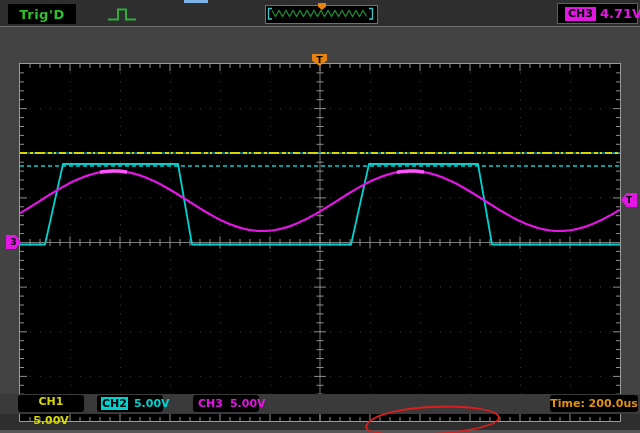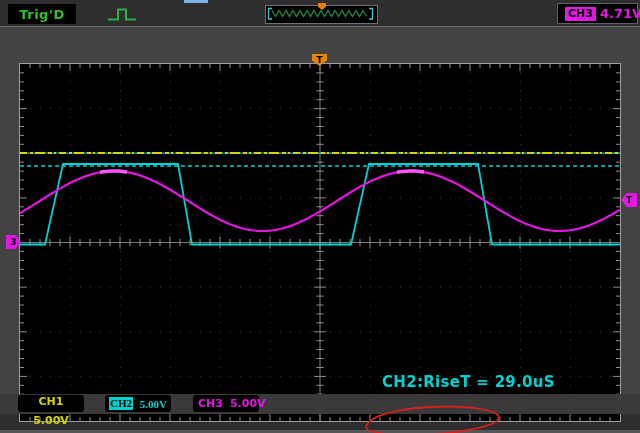--- a/index.html
+++ b/index.html
@@ -89,32 +89,32 @@
         <line x1="0" y1="89" x2="600" y2="89" stroke="#d6d600" stroke-width="2" stroke-dasharray="7 3 3 2 10 3 4 2 2 3"></line>
         <line x1="0" y1="102" x2="600" y2="102" stroke="#00d2d2" stroke-width="1.5" stroke-dasharray="4 3"></line>
         <polyline points="0,180.5 25,180.5 43,100 158,100 172,180.5 331,180.5 349,100 458,100 472,180.5 600,180.5" stroke="#00d2d2" stroke-width="1.8" fill="none" stroke-linejoin="round"></polyline>
         <polyline points="0,149.2 3,147.4 6,145.6 9,143.8 12,141.9 15,140.0 18,138.1 21,136.2 24,134.3 27,132.4 30,130.5 33,128.7 36,126.9 39,125.1 42,123.4 45,121.7 48,120.1 51,118.6 54,117.1 57,115.7 60,114.4 63,113.2 66,112.1 69,111.1 72,110.2 75,109.4 78,108.7 81,108.1 84,107.7 87,107.3 90,107.1 93,107.0 96,107.0 99,107.2 102,107.4 105,107.8 108,108.3 111,108.9 114,109.6 117,110.5 120,111.4 123,112.5 126,113.6 129,114.9 132,116.2 135,117.6 138,119.1 141,120.6 144,122.3 147,124.0 150,125.7 153,127.5 156,129.3 159,131.2 162,133.0 165,134.9 168,136.8 171,138.7 174,140.6 177,142.5 180,144.4 183,146.2 186,148.0 189,149.8 192,151.4 195,153.1 198,154.7 201,156.2 204,157.6 207,158.9 210,160.2 213,161.3 216,162.4 219,163.4 222,164.2 225,165.0 228,165.6 231,166.1 234,166.5 237,166.8 240,167.0 243,167.0 246,166.9 249,166.7 252,166.4 255,166.0 258,165.4 261,164.7 264,163.9 267,163.1 270,162.1 273,161.0 276,159.8 279,158.5 282,157.1 285,155.7 288,154.1 291,152.5 294,150.9 297,149.2 300,147.4 303,145.6 306,143.8 309,141.9 312,140.0 315,138.1 318,136.2 321,134.3 324,132.4 327,130.5 330,128.7 333,126.9 336,125.1 339,123.4 342,121.7 345,120.1 348,118.6 351,117.1 354,115.7 357,114.4 360,113.2 363,112.1 366,111.1 369,110.2 372,109.4 375,108.7 378,108.1 381,107.7 384,107.3 387,107.1 390,107.0 393,107.0 396,107.2 399,107.4 402,107.8 405,108.3 408,108.9 411,109.6 414,110.5 417,111.4 420,112.5 423,113.6 426,114.9 429,116.2 432,117.6 435,119.1 438,120.6 441,122.3 444,124.0 447,125.7 450,127.5 453,129.3 456,131.2 459,133.0 462,134.9 465,136.8 468,138.7 471,140.6 474,142.5 477,144.4 480,146.2 483,148.0 486,149.8 489,151.4 492,153.1 495,154.7 498,156.2 501,157.6 504,158.9 507,160.2 510,161.3 513,162.4 516,163.4 519,164.2 522,165.0 525,165.6 528,166.1 531,166.5 534,166.8 537,167.0 540,167.0 543,166.9 546,166.7 549,166.4 552,166.0 555,165.4 558,164.7 561,163.9 564,163.1 567,162.1 570,161.0 573,159.8 576,158.5 579,157.1 582,155.7 585,154.1 588,152.5 591,150.9 594,149.2 597,147.4 600,145.6" stroke="#e316e3" stroke-width="2.2" fill="none" stroke-linejoin="round"></polyline>
         <polyline points="80,108.3 83,107.8 86,107.4 89,107.2 92,107.0 95,107.0 98,107.1 101,107.3 104,107.7 107,108.1" stroke="#ff55ff" stroke-width="3.5" fill="none"></polyline>
         <polyline points="377,108.3 380,107.8 383,107.4 386,107.2 389,107.0 392,107.0 395,107.1 398,107.3 401,107.7 404,108.1" stroke="#ff55ff" stroke-width="3.5" fill="none"></polyline>
       </svg>
     <div class="marker m-top">T</div>
     <div class="marker m-ch3">3</div>
     <div class="marker m-trig">T</div>
-    <div class="meas meas2">CH2:RiseT = 29.0uS</div>
   </div>
 
   <div class="channel-bar" id="channel-bar">
+    <div class="time-box">Time: 200.0us</div>
   <div class="ch-box" style="left: 18px; flex-direction: column;">
         <span class="ch-name" style="color: rgb(214, 214, 0);">CH1</span>
         <svg width="11" height="9" viewBox="0 0 11 9">
           <path d="M1 2.5h9M1 6.5h2M4.5 6.5h2M8 6.5h2" stroke="#d6d600" stroke-width="1.4" fill="none"></path>
         </svg>
         <span class="ch-volts" style="color: rgb(214, 214, 0);">5.00V</span>
       </div>
-      <div class="ch-box" style="left: 105px; font-family: Liberation Serif, serif;">
+      <div class="ch-box" style="left: 97px;">
         <span class="ch-name" style="background: rgb(0, 210, 210); color: rgb(0, 0, 0);">CH2</span>
         <svg width="11" height="9" viewBox="0 0 11 9">
           <path d="M1 2.5h9M1 6.5h2M4.5 6.5h2M8 6.5h2" stroke="#00d2d2" stroke-width="1.4" fill="none"></path>
         </svg>
         <span class="ch-volts" style="color: rgb(0, 210, 210);">5.00V</span>
       </div>
       <div class="ch-box" style="left: 193px;">
         <span class="ch-name" style="color: rgb(227, 22, 227);">CH3</span>
         <svg width="11" height="9" viewBox="0 0 11 9">
           <path d="M1 2.5h9M1 6.5h2M4.5 6.5h2M8 6.5h2" stroke="#e316e3" stroke-width="1.4" fill="none"></path>

